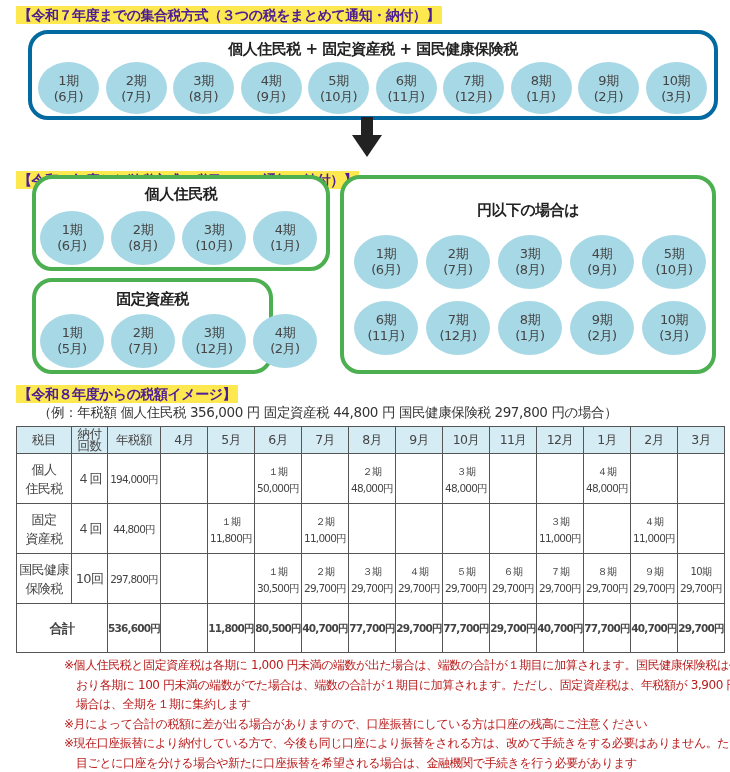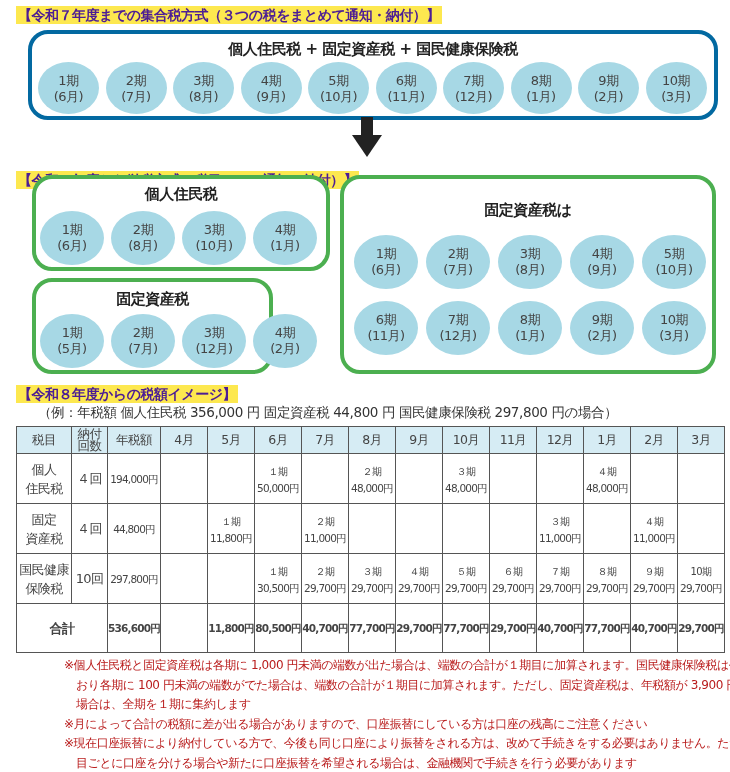--- a/index.html
+++ b/index.html
@@ -65,21 +65,21 @@
   <div class="box-title" style="top:8px;">固定資産税</div>
   <div id="s2-prop">
       <div class="ov" style="left: 4px; top: 32px;"><span>1期</span><br><span>(5月)</span></div>
       <div class="ov" style="left: 75px; top: 32px;"><span>2期</span><br><span>(7月)</span></div>
       <div class="ov" style="left: 146px; top: 32px;"><span>3期</span><br><span>(12月)</span></div>
       <div class="ov" style="left: 217px; top: 32px;"><span>4期</span><br><span>(2月)</span></div>
     </div>
 </div>
 
 <div class="box green" style="left:340px; top:175px; width:376px; height:199px;">
-  <div class="box-title" style="top:22px;">固定資産税は</div>
+  <div class="box-title" style="top:22px;">円以下の場合は</div>
   <div id="s2-health">
       <div class="ov" style="left: 10px; top: 56px;"><span>1期</span><br><span>(6月)</span></div>
       <div class="ov" style="left: 82px; top: 56px;"><span>2期</span><br><span>(7月)</span></div>
       <div class="ov" style="left: 154px; top: 56px;"><span>3期</span><br><span>(8月)</span></div>
       <div class="ov" style="left: 226px; top: 56px;"><span>4期</span><br><span>(9月)</span></div>
       <div class="ov" style="left: 298px; top: 56px;"><span>5期</span><br><span>(10月)</span></div>
       <div class="ov" style="left: 10px; top: 122px;"><span>6期</span><br><span>(11月)</span></div>
       <div class="ov" style="left: 82px; top: 122px;"><span>7期</span><br><span>(12月)</span></div>
       <div class="ov" style="left: 154px; top: 122px;"><span>8期</span><br><span>(1月)</span></div>
       <div class="ov" style="left: 226px; top: 122px;"><span>9期</span><br><span>(2月)</span></div>

